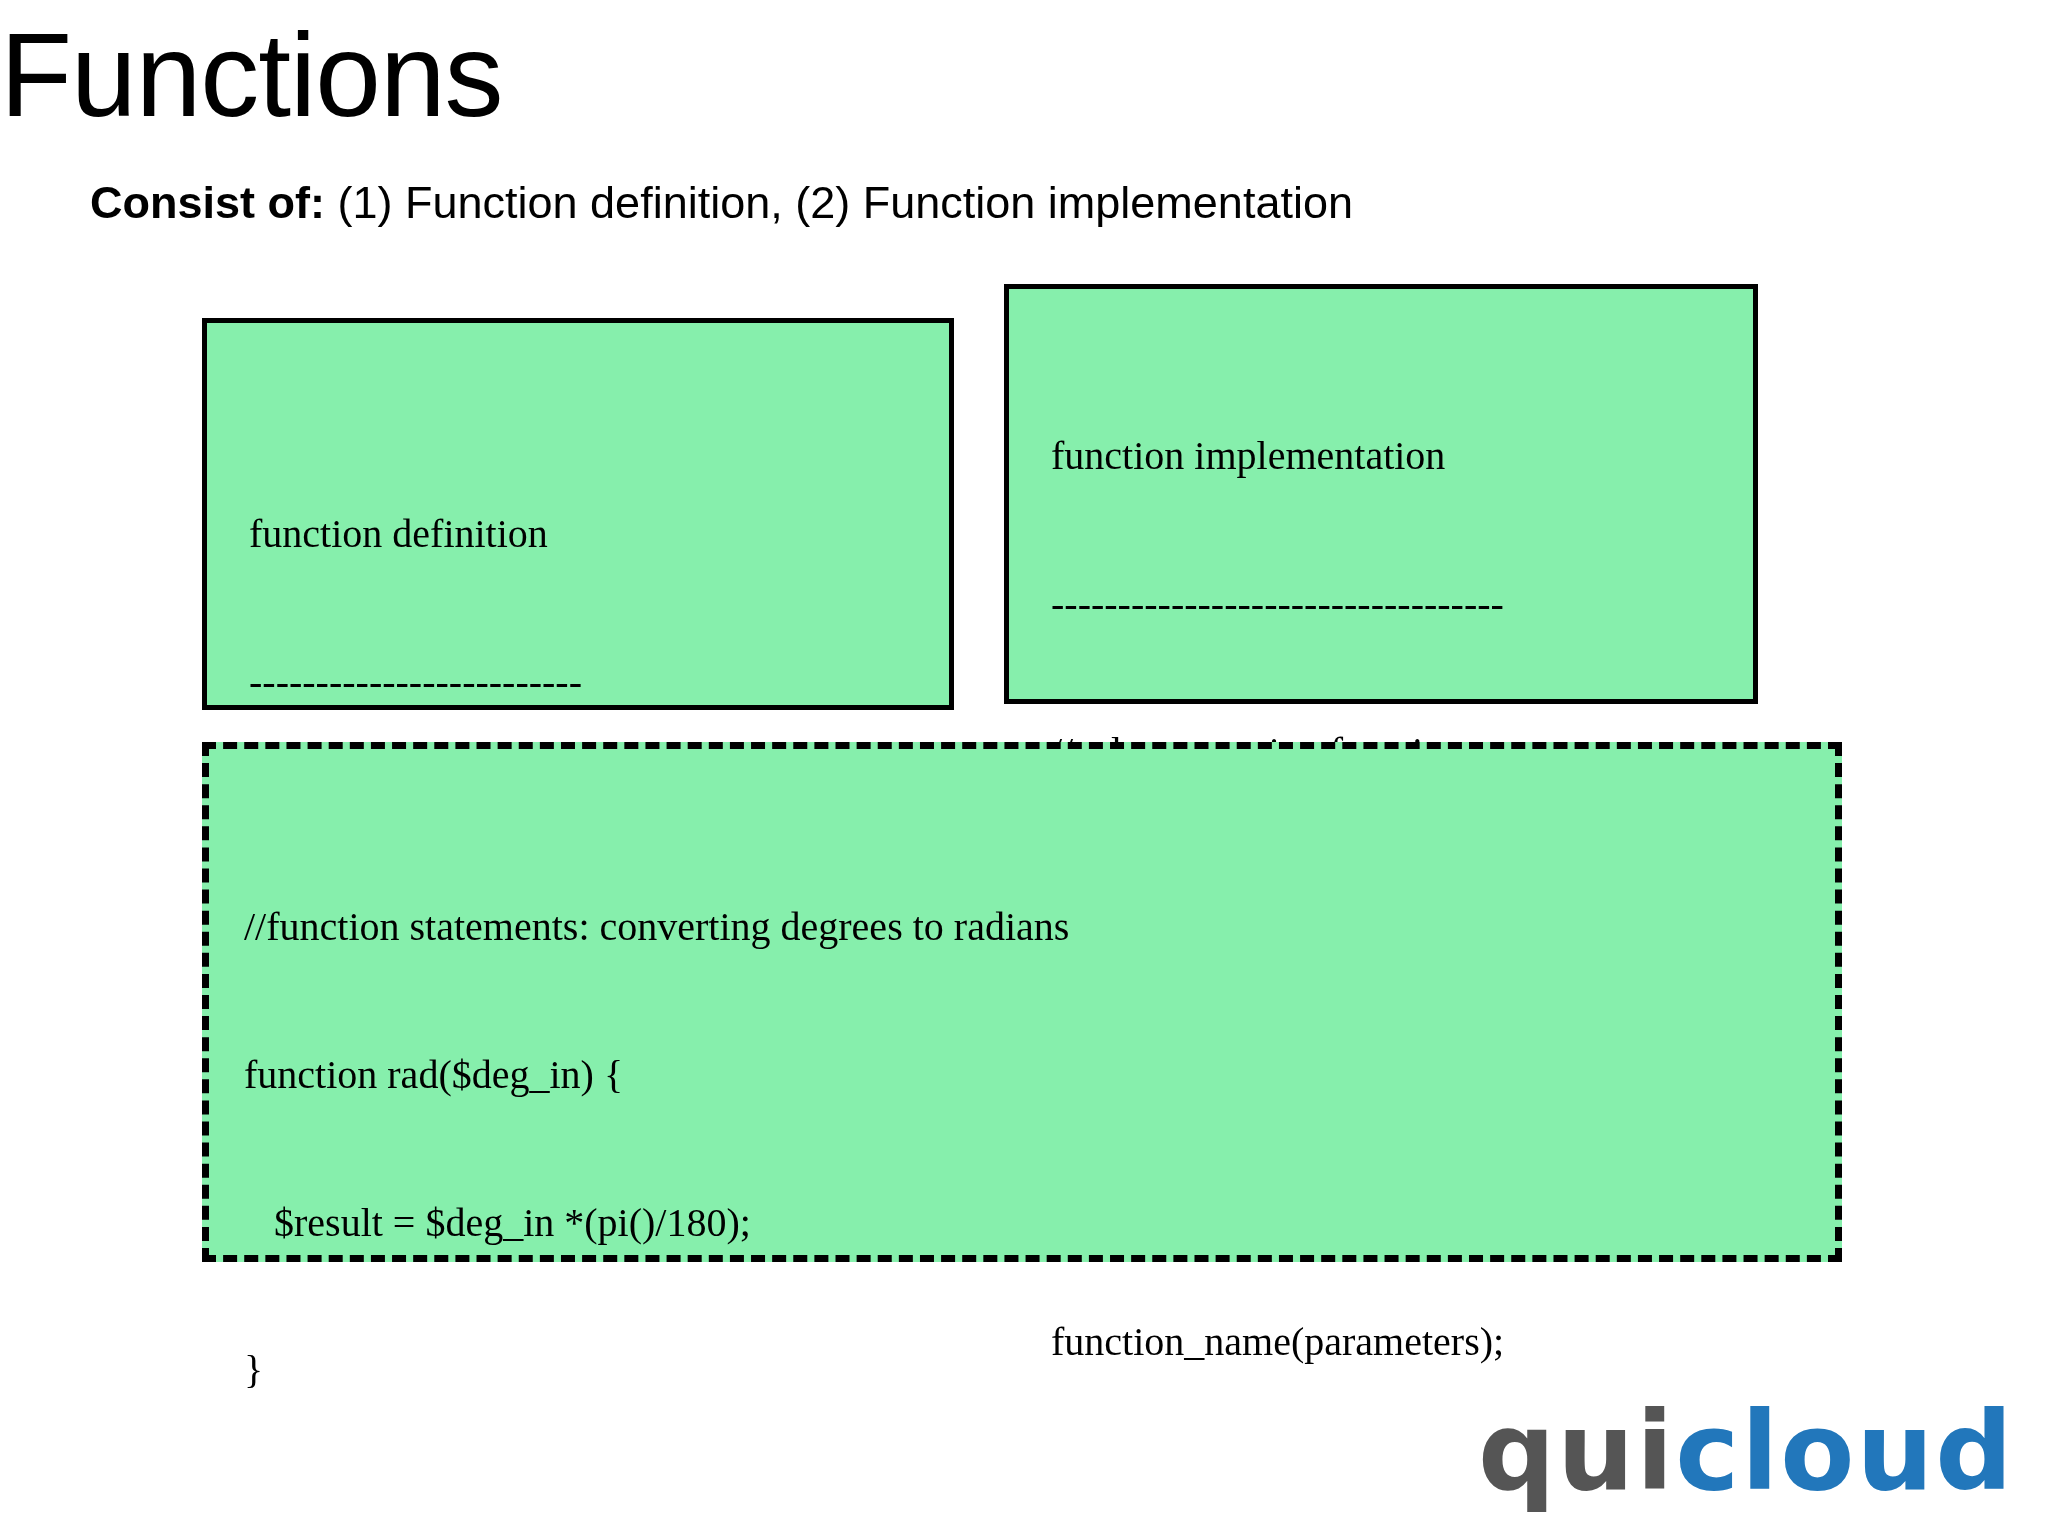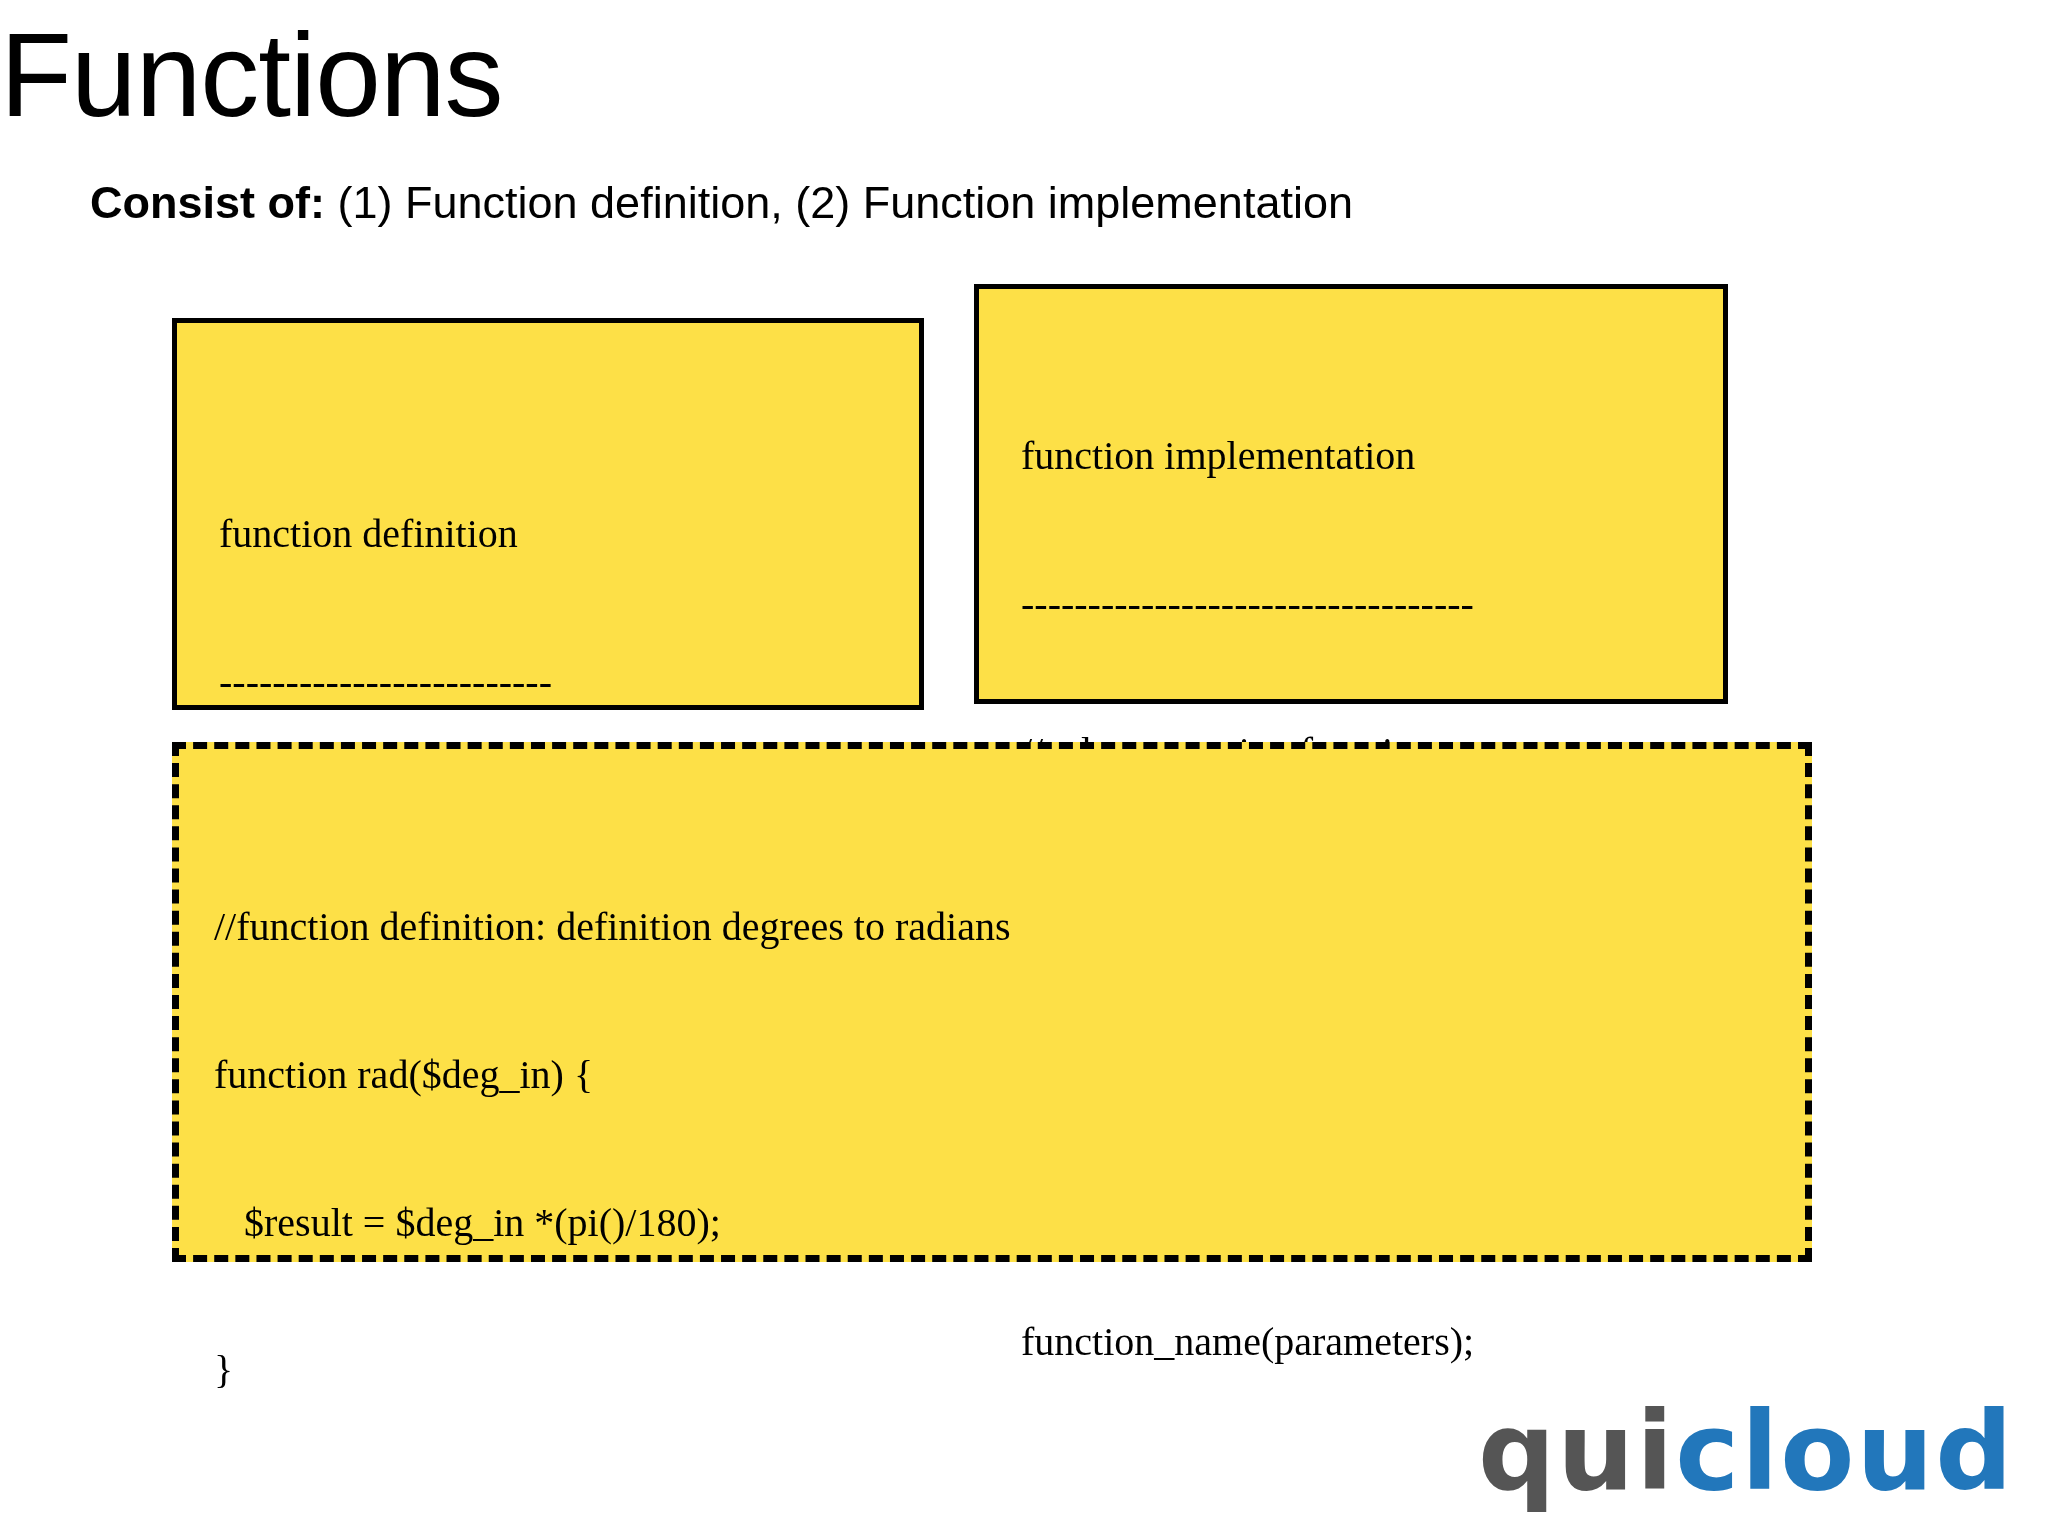--- a/index.html
+++ b/index.html
@@ -49,26 +49,27 @@
   }
   #subtitle .lead {
     font-weight: 700;
     margin-top: 16px;
   }
 
   
   .codebox {
     position: absolute;
     box-sizing: border-box;
-    background: #fde047;
+    background: #86efac;
     font-family: "Liberation Serif", serif;
     font-size: 40px;
     line-height: 1.23;
     color: #000000;
     white-space: pre;
+    margin-left: 30px;
   }
   .codebox .line {
     white-space: pre;
     min-height: 1.23em;
   }
 
   
   #box-definition {
     left: 172px;
     top: 318px;
@@ -140,21 +141,21 @@
     <div class="line">function implementation</div>
     <div class="line">----------------------------------</div>
     <div class="line">//value-returning function:</div>
     <div class="line">$value = function_name(parameters);</div>
     <div class="line"></div>
     <div class="line">//non-returning function:</div>
     <div class="line">function_name(parameters);</div>
   </div>
 
   <div class="codebox" id="box-example">
-    <div class="line">//function definition: definition degrees to radians</div>
+    <div class="line">//function statements: converting degrees to radians</div>
     <div class="line">function rad($deg_in) {</div>
     <div class="line">   $result = $deg_in *(pi()/180);</div>
     <div class="line">}</div>
     
     
     
     
   </div>
 
   <div id="logo">

